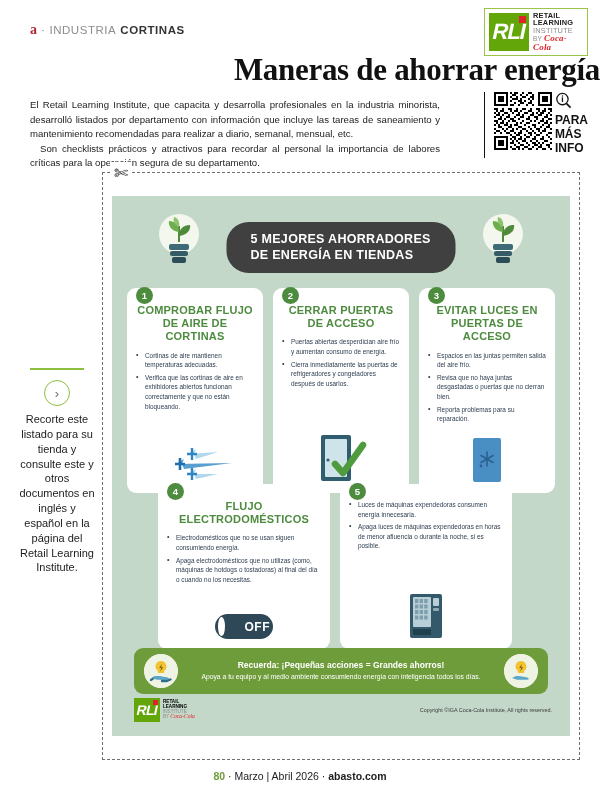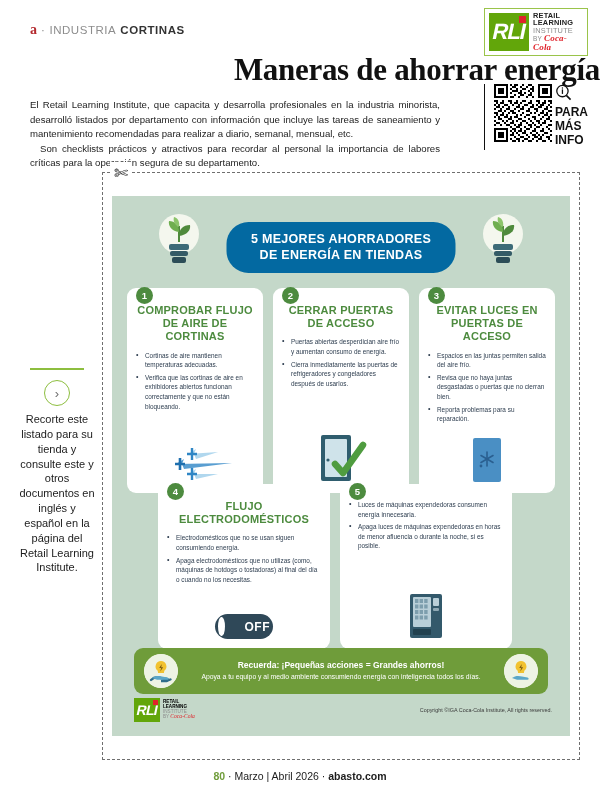--- a/index.html
+++ b/index.html
@@ -60,21 +60,21 @@
     font-weight: bold; font-size: 31px; color: #111; letter-spacing: -.3px;
   }
 
   .deck {
     position: absolute; left: 30px; top: 98px; width: 410px;
     font-size: 9.6px; line-height: 1.52; color: #1c1c1c; text-align: justify;
   }
   .deck p + p { text-indent: 10px; }
 
   .qr-block {
-    position: absolute; right: 12px; top: 84px;
+    position: absolute; right: 12px; top: 92px;
     display: flex; align-items: flex-start; gap: 3px;
     border-left: 1.5px solid #111; padding-left: 9px; height: 66px;
   }
   .qr { width: 58px; height: 58px; display: block; }
   .qr-label { font-size: 12px; font-weight: bold; line-height: 1.15; color:#111; }
   .info-circ { margin-bottom: 1px; }
 
   
   .cutframe {
     position: absolute; left: 102px; top: 172px; width: 478px; height: 588px;
@@ -104,22 +104,22 @@
   .info {
     position: absolute; left: 112px; top: 196px; width: 458px; height: 540px;
     background: #c4d8c9;
   }
   .bulb { position: absolute; width: 46px; height: 56px; }
   .bulb.left { left: 44px; top: 16px; }
   .bulb.right { right: 44px; top: 16px; }
 
   .titlepill {
     position: absolute; left: 50%; transform: translateX(-50%); top: 26px;
-    background: #0369a1; color: #fff; border-radius: 22px;
-    padding: 9px 24px; text-align: center;
+    background: #404040; color: #fff; border-radius: 22px;
+    padding: 9px 24px; text-align: left;
     font-size: 12.5px; font-weight: bold; line-height: 1.3; letter-spacing: .3px;
   }
 
   .row { position: absolute; display: flex; gap: 10px; }
   .row.top { left: 15px; top: 92px; }
   .row.bottom { left: 46px; top: 288px; }
 
   .card {
     position: relative; background: #fff; border-radius: 9px;
     width: 136px; padding: 16px 9px 10px;

